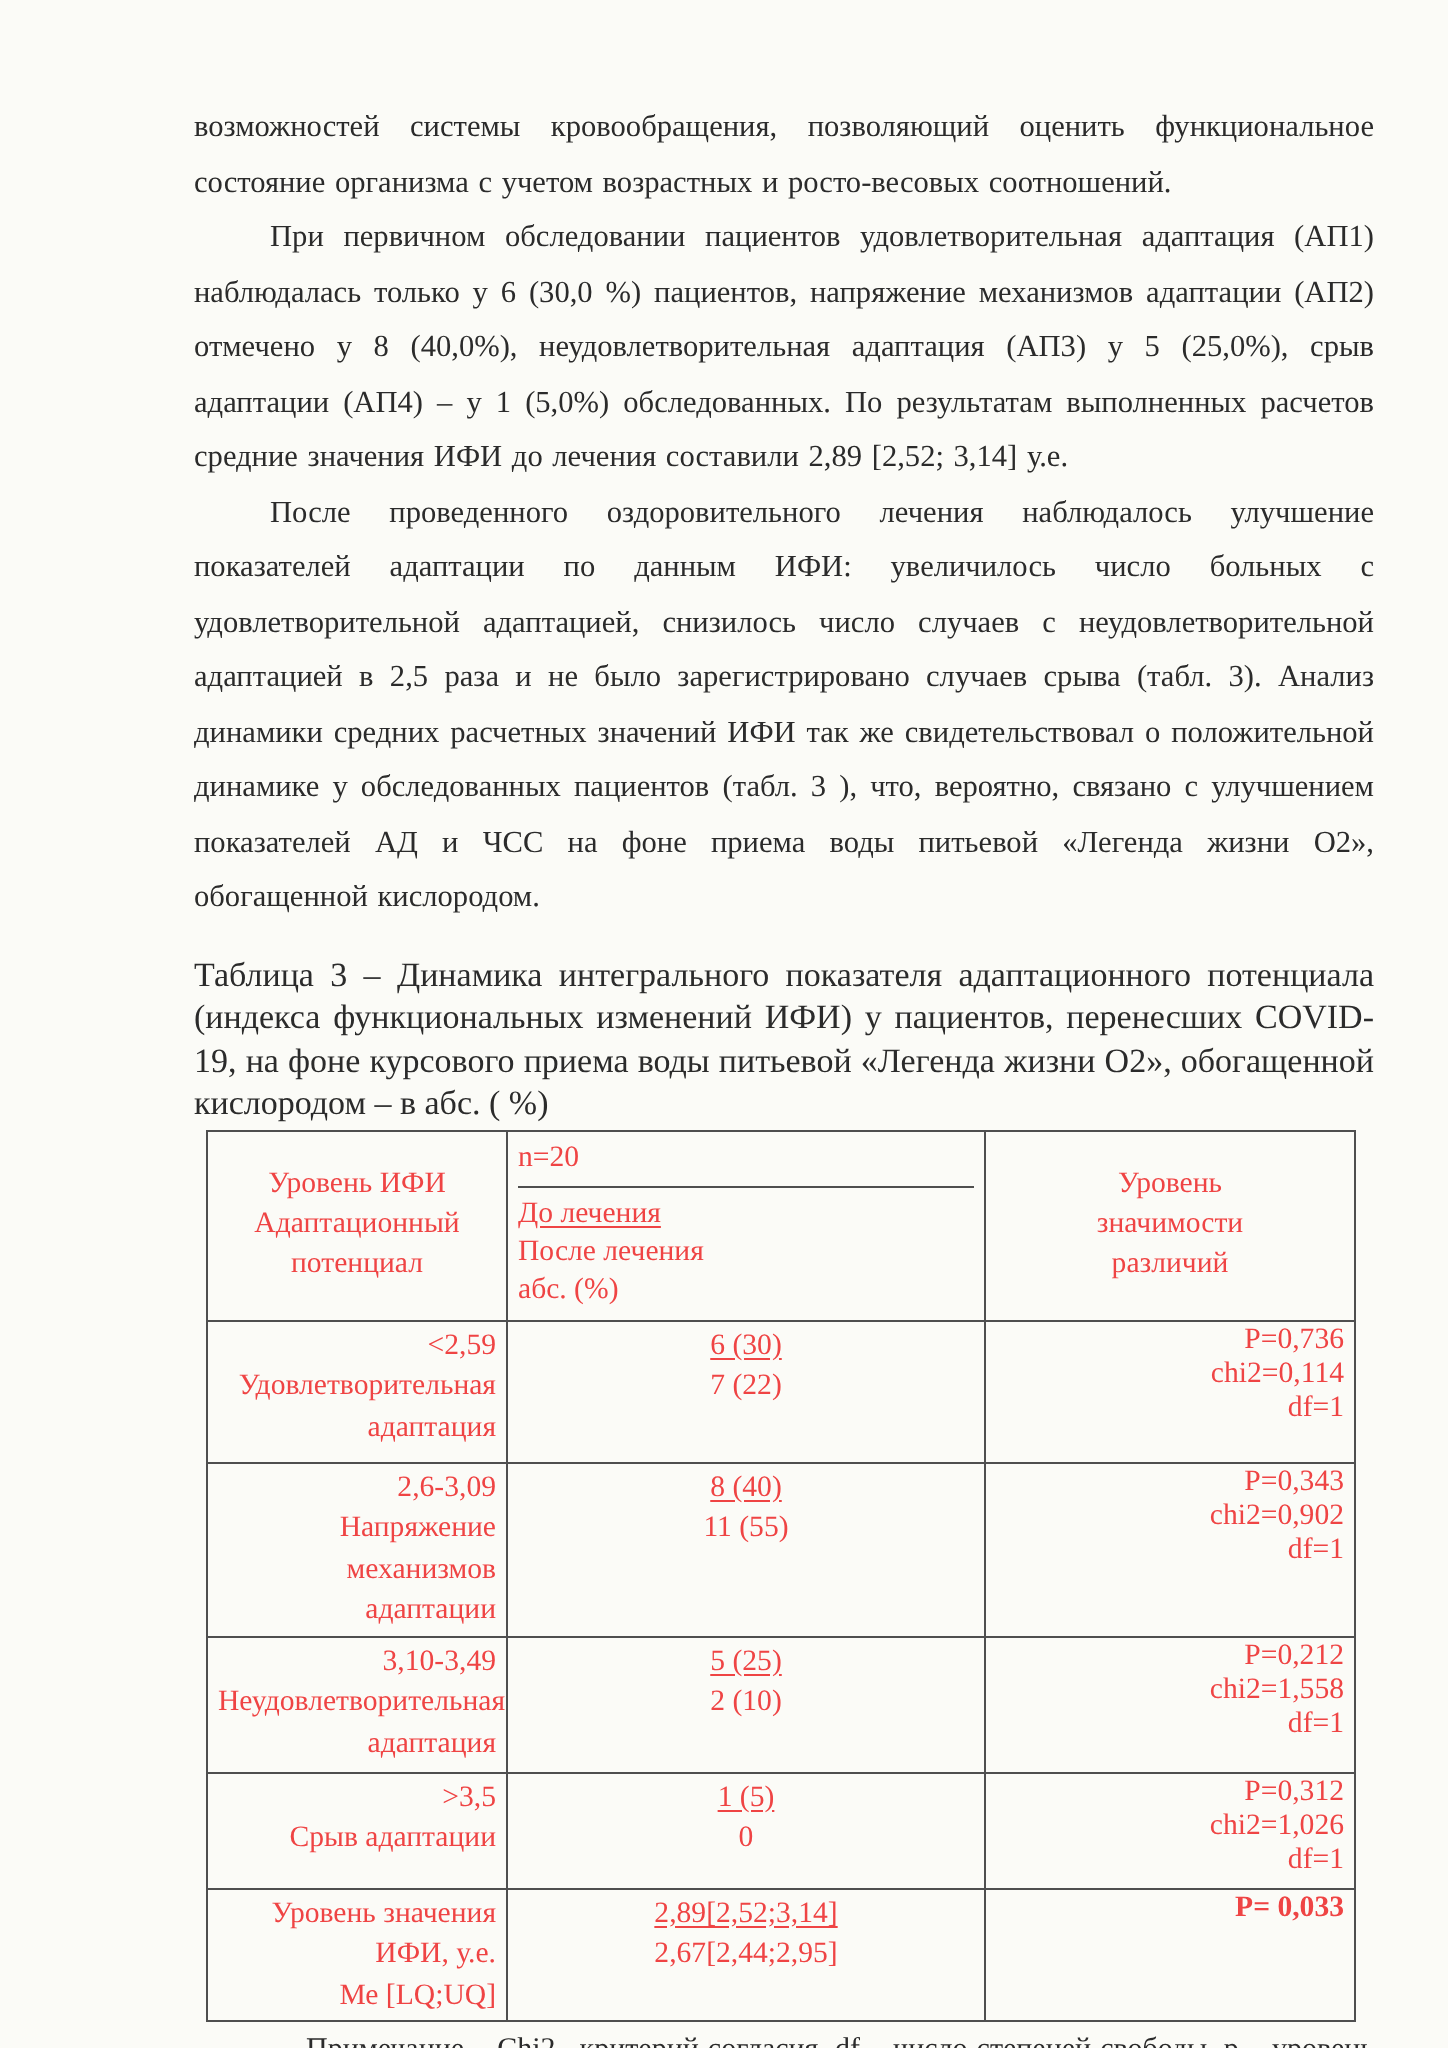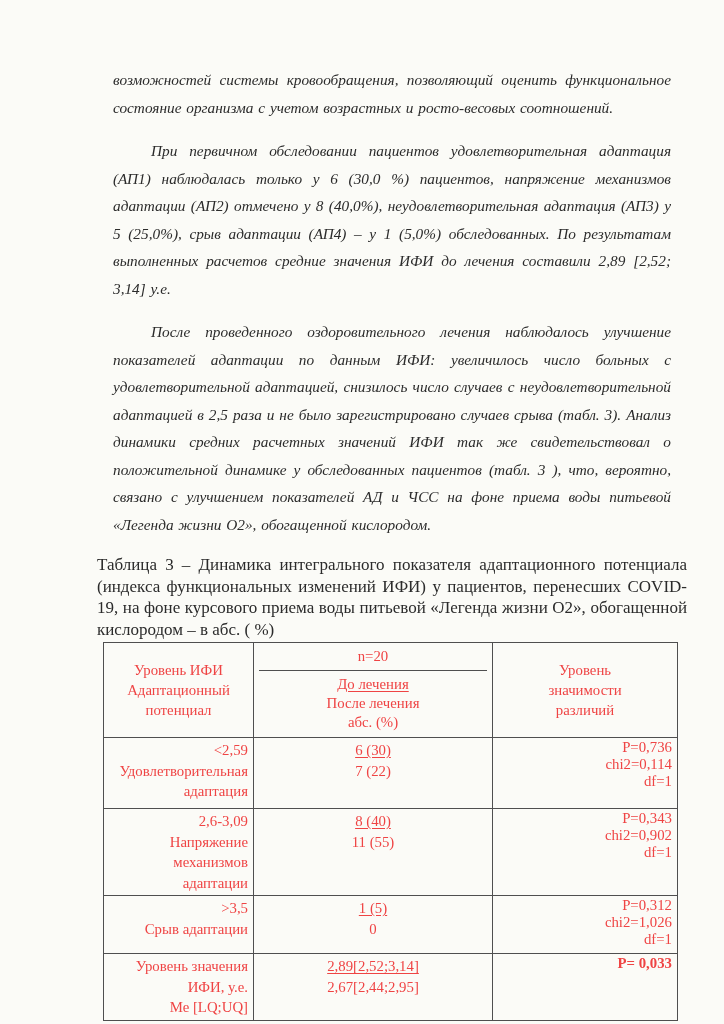--- a/index.html
+++ b/index.html
@@ -11,26 +11,25 @@
   }
   .page{
     position:relative;
     width:724px;height:1024px;
     box-sizing:border-box;
     background:#fbfbf7;
     padding:50px 37px 0 97px;
     overflow:hidden;
   }
   .para{
-    margin:16px;
+    margin:0;
     text-align:justify;
     font-size:15.3px;
     line-height:27.5px;
     word-spacing:1px;
-    font-style:italic;
   }
   .para.indent{ text-indent:38px; }
   .caption{
     margin:14px 0 2px 0;
     text-align:justify;
     font-size:17px;
     line-height:21.5px;
   }
   table.results{
     border-collapse:collapse;
@@ -41,21 +40,21 @@
     color:#ef4444;
   }
   table.results td{
     border:1px solid #4f4f4f;
     vertical-align:top;
     padding:1px 5px 2px 5px;
     overflow:hidden;
   }
   col.c1{width:150px} col.c2{width:239px} col.c3{width:185px}
   .hc{ text-align:center; vertical-align:middle !important; line-height:20px; height:83px;}
-  td.mid{ padding:0; text-align:center; vertical-align:top;}
+  td.mid{ padding:0; text-align:left; vertical-align:top;}
   .nrow{ border-bottom:1px solid #4f4f4f; padding:4px 0 5px 0; line-height:17px;}
   .subrow{ padding:4px 0 3px 0; line-height:19px;}
   .lc{ text-align:right; line-height:20.5px; padding-top:2px !important;}
   .mc{ text-align:center; line-height:20.5px; padding-top:2px !important;}
   .sc{ text-align:right; line-height:17px;}
   .u{ text-decoration:underline; text-underline-offset:2px;}
   .pre{ white-space:pre-line;}
   tr.r0 td{height:66px}
   tr.r1 td{height:63px}
   tr.r2 td{height:63px}
@@ -136,20 +135,36 @@
           <div class="u">8 (40)</div>
           <div>11 (55)</div>
         </td>
         <td class="sc">
           <div class="pre">P=0,343
 chi2=0,902
 df=1</div>
         </td>
       </tr>
 
+      <tr class="r2">
+        <td class="lc">
+          <div class="pre">3,10-3,49
+Неудовлетворительная
+адаптация</div>
+        </td>
+        <td class="mc">
+          <div class="u">5 (25)</div>
+          <div>2 (10)</div>
+        </td>
+        <td class="sc">
+          <div class="pre">P=0,212
+chi2=1,558
+df=1</div>
+        </td>
+      </tr>
 
       <tr class="r3">
         <td class="lc">
           <div class="pre">&gt;3,5
 Срыв адаптации</div>
         </td>
         <td class="mc">
           <div class="u">1 (5)</div>
           <div>0</div>
         </td>

